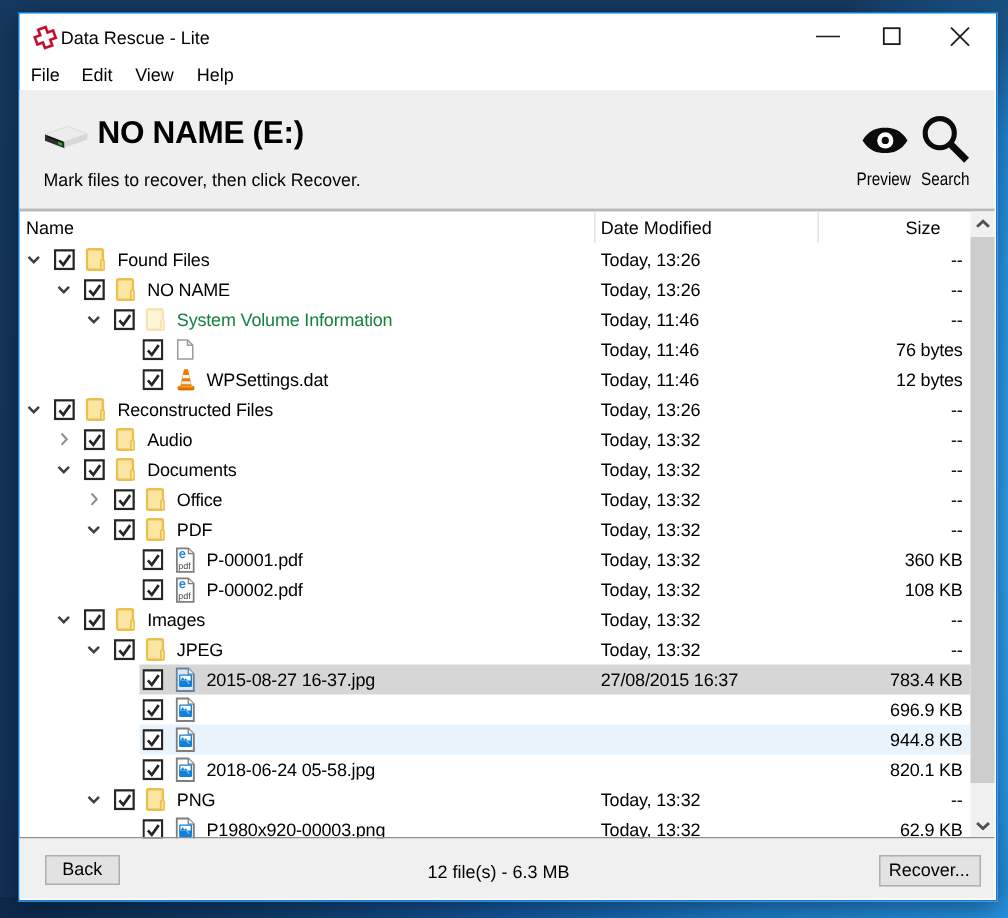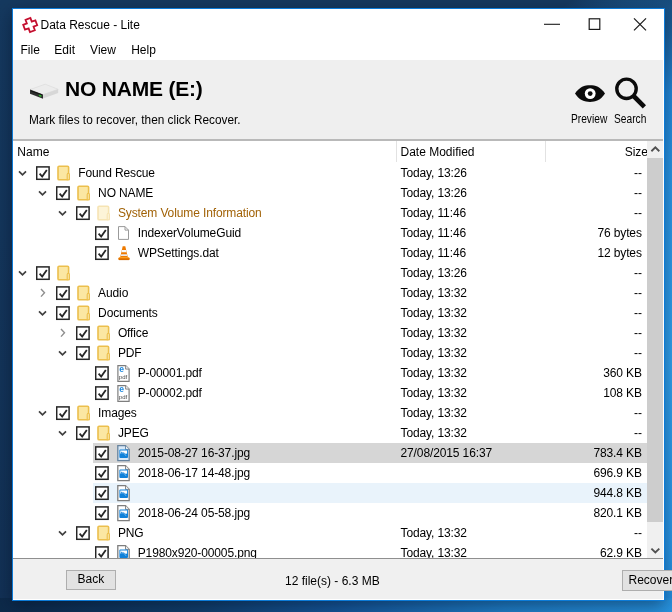--- a/index.html
+++ b/index.html
@@ -25,31 +25,31 @@
 .subtitle { position:absolute; left:29px; top:112.5px; font-size:12px; color:#000;
   transform:scaleX(0.985); transform-origin:0 0; white-space:nowrap; }
 
 .colsep { position:absolute; top:141px; width:1px; height:20.5px; background:#e2e2e2; }
 .hdr { position:absolute; top:141.5px; line-height:20px; font-size:12px; color:#000; }
 
 .row { position:absolute; left:13px; width:633.6px; height:20px; font-size:12px; }
 .row .hl { position:absolute; left:80.4px; right:0; top:-0.3px; bottom:-0.3px; }
 .row svg { position:absolute; top:0; }
 .row .nm { position:absolute; line-height:20px; white-space:nowrap; letter-spacing:-0.12px; }
-.row .gray { color:#a16207; }
+.row .gray { color:#15803d; }
 .row .dt { position:absolute; left:387.5px; line-height:20px; letter-spacing:-0.12px; }
 .row .sz { position:absolute; right:4.8px; line-height:20px; letter-spacing:-0.12px; }
 
 .sb { position:absolute; left:646.6px; top:141px; width:16.7px; height:417.4px; background:#f0f0f0; }
 .sb .thumb { position:absolute; left:0; top:17.3px; width:100%; height:364px; background:#cdcdcd; }
 
 .footline { position:absolute; left:13px; top:557.6px; width:650.3px; height:1.7px; background:#8f8f8f; }
 .footer { position:absolute; left:13px; top:559.3px; width:650.3px; height:39.9px; background:#f0f0f0; }
 .btn { position:absolute; background:#e2e2e2; border:1px solid #aeaeae; font-size:12px; color:#000;
-  text-align:center;margin-left:36px; }
+  text-align:center; }
 </style></head><body>
 <div class="win"></div>
 
 <svg class="abs" style="left:20.5px; top:16px" width="19" height="18" viewBox="0 0 19 18">
   <g transform="rotate(-20 9.5 9)">
     <path d="M6.6 2.4 H11.8 V6.3 H15.7 V11.5 H11.8 V15.4 H6.6 V11.5 H2.7 V6.3 H6.6 Z" fill="#ffffff" stroke="#dc1638" stroke-width="1.8" stroke-linejoin="miter"></path>
     <path d="M6.6 2.4 H11.8 V6.3 H15.7 V11.5 H11.8 V15.4 H6.6 V11.5 H2.7 V6.3 H6.6 Z" fill="none" stroke="#8e1028" stroke-width="0.45"></path>
   </g>
 </svg>
 <span class="abs t12" style="left:40.5px; top:15.3px; line-height:20px;">Data Rescue - Lite</span>
@@ -85,37 +85,37 @@
 </svg>
 <svg class="abs" style="left:613px; top:75px" width="36" height="35" viewBox="0 0 36 35">
   <circle cx="13.5" cy="13.8" r="9.7" fill="none" stroke="#0b0b0b" stroke-width="3.4"></circle>
   <line x1="20.6" y1="21" x2="31.4" y2="31.8" stroke="#0b0b0b" stroke-width="4.6"></line>
 </svg>
 <span class="abs t12" style="left:571px; top:112px; line-height:14px; display:inline-block; transform:scaleX(0.85); transform-origin:0 0;">Preview</span>
 <span class="abs t12" style="left:613.7px; top:112px; line-height:14px; display:inline-block; transform:scaleX(0.85); transform-origin:0 0;">Search</span>
 
 <span class="hdr" style="left:17.3px">Name</span>
 <span class="hdr" style="left:400.5px">Date Modified</span>
-<span class="hdr" style="right:24px">Size</span>
+<span class="hdr" style="right:45px">Size</span>
 <div class="colsep" style="left:395.8px"></div>
 <div class="colsep" style="left:545px"></div>
 
 <div class="row" style="top:162.8px">
     <svg class="ch" style="left:5.1px" width="9" height="20" viewBox="0 0 9 20">
       <polyline points="1,8.3 4.5,11.8 8,8.3" fill="none" stroke="#404040" stroke-width="1.7"></polyline>
     </svg>
     <svg class="cb" style="left:23.0px" width="14" height="20" viewBox="0 0 14 20">
       <rect x="0.7" y="3.9" width="12.4" height="12.4" fill="#fff" stroke="#262626" stroke-width="1.5"></rect>
       <polyline points="3.6,10.6 6.2,13.6 10.8,7.1" fill="none" stroke="#262626" stroke-width="1.8"></polyline>
     </svg>
     <svg class="ic" style="left:44.0px" width="15" height="20" viewBox="0 0 15 20">
       <rect x="1.0" y="3.2" width="10.6" height="13.6" rx="1.1" fill="#fbe7a3" stroke="#ecbf4d" stroke-width="1.6"></rect>
       <path d="M10.2 16.8 V11.4 q0-1.1 1.1-1.1 q1.1 0 1.1 1.1 V16.8 Z" fill="#fbe7a3" stroke="#ecbf4d" stroke-width="1.1"></path>
     </svg>
-    <span class="nm" style="left:65.3px">Found Rescue</span>
+    <span class="nm" style="left:65.3px">Found Files</span>
     <span class="dt">Today, 13:26</span>
     <span class="sz">--</span>
   </div>
 <div class="row" style="top:182.8px">
     <svg class="ch" style="left:24.9px" width="9" height="20" viewBox="0 0 9 20">
       <polyline points="1,8.3 4.5,11.8 8,8.3" fill="none" stroke="#404040" stroke-width="1.7"></polyline>
     </svg>
     <svg class="cb" style="left:42.8px" width="14" height="20" viewBox="0 0 14 20">
       <rect x="0.7" y="3.9" width="12.4" height="12.4" fill="#fff" stroke="#262626" stroke-width="1.5"></rect>
       <polyline points="3.6,10.6 6.2,13.6 10.8,7.1" fill="none" stroke="#262626" stroke-width="1.8"></polyline>
@@ -146,21 +146,20 @@
   </div>
 <div class="row" style="top:222.8px">
     <svg class="cb" style="left:82.4px" width="14" height="20" viewBox="0 0 14 20">
       <rect x="0.7" y="3.9" width="12.4" height="12.4" fill="#fff" stroke="#262626" stroke-width="1.5"></rect>
       <polyline points="3.6,10.6 6.2,13.6 10.8,7.1" fill="none" stroke="#262626" stroke-width="1.8"></polyline>
     </svg>
     <svg class="ic" style="left:104.0px" width="13" height="20" viewBox="0 0 13 20">
       <path d="M1.5 3.6 H8 L11.5 7.1 V16.4 H1.5 Z" fill="#fff" stroke="#9a9a9a" stroke-width="1"></path>
       <path d="M8 3.6 V7.1 H11.5" fill="none" stroke="#9a9a9a" stroke-width="1"></path>
     </svg>
-    <span class="nm" style="left:124.7px">IndexerVolumeGuid</span>
     <span class="dt">Today, 11:46</span>
     <span class="sz">76 bytes</span>
   </div>
 <div class="row" style="top:242.8px">
     <svg class="cb" style="left:82.4px" width="14" height="20" viewBox="0 0 14 20">
       <rect x="0.7" y="3.9" width="12.4" height="12.4" fill="#fff" stroke="#262626" stroke-width="1.5"></rect>
       <polyline points="3.6,10.6 6.2,13.6 10.8,7.1" fill="none" stroke="#262626" stroke-width="1.8"></polyline>
     </svg>
     <svg class="ic" style="left:104.0px" width="14" height="20" viewBox="0 0 14 20">
       <path d="M5.7 3.2 L8.3 3.2 L11.0 15.0 L3.0 15.0 Z" fill="#ee7a00"></path>
@@ -179,20 +178,21 @@
       <polyline points="1,8.3 4.5,11.8 8,8.3" fill="none" stroke="#404040" stroke-width="1.7"></polyline>
     </svg>
     <svg class="cb" style="left:23.0px" width="14" height="20" viewBox="0 0 14 20">
       <rect x="0.7" y="3.9" width="12.4" height="12.4" fill="#fff" stroke="#262626" stroke-width="1.5"></rect>
       <polyline points="3.6,10.6 6.2,13.6 10.8,7.1" fill="none" stroke="#262626" stroke-width="1.8"></polyline>
     </svg>
     <svg class="ic" style="left:44.0px" width="15" height="20" viewBox="0 0 15 20">
       <rect x="1.0" y="3.2" width="10.6" height="13.6" rx="1.1" fill="#fbe7a3" stroke="#ecbf4d" stroke-width="1.6"></rect>
       <path d="M10.2 16.8 V11.4 q0-1.1 1.1-1.1 q1.1 0 1.1 1.1 V16.8 Z" fill="#fbe7a3" stroke="#ecbf4d" stroke-width="1.1"></path>
     </svg>
+    <span class="nm" style="left:65.3px">Reconstructed Files</span>
     <span class="dt">Today, 13:26</span>
     <span class="sz">--</span>
   </div>
 <div class="row" style="top:282.8px">
     <svg class="ch" style="left:24.9px" width="9" height="20" viewBox="0 0 9 20">
       <polyline points="3,6 6.5,9.8 3,13.6" fill="none" stroke="#8f8f8f" stroke-width="1.4"></polyline>
     </svg>
     <svg class="cb" style="left:42.8px" width="14" height="20" viewBox="0 0 14 20">
       <rect x="0.7" y="3.9" width="12.4" height="12.4" fill="#fff" stroke="#262626" stroke-width="1.5"></rect>
       <polyline points="3.6,10.6 6.2,13.6 10.8,7.1" fill="none" stroke="#262626" stroke-width="1.8"></polyline>
@@ -339,21 +339,20 @@
       <polyline points="3.6,10.6 6.2,13.6 10.8,7.1" fill="none" stroke="#262626" stroke-width="1.8"></polyline>
     </svg>
     <svg class="ic" style="left:104.0px" width="13" height="20" viewBox="0 0 13 20">
       <path d="M0.8 2.7 H8.5 L12.2 6.4 V17.7 H0.8 Z" fill="#fff" stroke="#7e7e7e" stroke-width="1.3"></path>
       <path d="M8.5 2.7 V6.4 H12.2" fill="#f4f4f4" stroke="#7e7e7e" stroke-width="0.9"></path>
       <rect x="2.4" y="6.6" width="8.6" height="8.4" rx="0.9" fill="#1081da"></rect>
       <rect x="3.3" y="7.5" width="6.8" height="3.2" fill="#fdfdfd"></rect>
       <path d="M3.3 10.7 L4.8 8.4 L5.9 10.1 L6.7 9.2 L8.2 10.7 Z" fill="#1081da"></path>
       <path d="M7.4 10.7 L8.4 12.0 L9.1 12.9" stroke="#8ec6ec" stroke-width="0.8" fill="none"></path>
     </svg>
-    <span class="nm" style="left:124.7px">2018-06-17 14-48.jpg</span>
     <span class="sz">696.9 KB</span>
   </div>
 <div class="row" style="top:482.8px">
     <div class="hl" style="background:#e9f3fb"></div>
     <svg class="cb" style="left:82.4px" width="14" height="20" viewBox="0 0 14 20">
       <rect x="0.7" y="3.9" width="12.4" height="12.4" fill="#fff" stroke="#262626" stroke-width="1.5"></rect>
       <polyline points="3.6,10.6 6.2,13.6 10.8,7.1" fill="none" stroke="#262626" stroke-width="1.8"></polyline>
     </svg>
     <svg class="ic" style="left:104.0px" width="13" height="20" viewBox="0 0 13 20">
       <path d="M0.8 2.7 H8.5 L12.2 6.4 V17.7 H0.8 Z" fill="#fff" stroke="#7e7e7e" stroke-width="1.3"></path>
@@ -403,21 +402,21 @@
       <polyline points="3.6,10.6 6.2,13.6 10.8,7.1" fill="none" stroke="#262626" stroke-width="1.8"></polyline>
     </svg>
     <svg class="ic" style="left:104.0px" width="13" height="20" viewBox="0 0 13 20">
       <path d="M0.8 2.7 H8.5 L12.2 6.4 V17.7 H0.8 Z" fill="#fff" stroke="#7e7e7e" stroke-width="1.3"></path>
       <path d="M8.5 2.7 V6.4 H12.2" fill="#f4f4f4" stroke="#7e7e7e" stroke-width="0.9"></path>
       <rect x="2.4" y="6.6" width="8.6" height="8.4" rx="0.9" fill="#1081da"></rect>
       <rect x="3.3" y="7.5" width="6.8" height="3.2" fill="#fdfdfd"></rect>
       <path d="M3.3 10.7 L4.8 8.4 L5.9 10.1 L6.7 9.2 L8.2 10.7 Z" fill="#1081da"></path>
       <path d="M7.4 10.7 L8.4 12.0 L9.1 12.9" stroke="#8ec6ec" stroke-width="0.8" fill="none"></path>
     </svg>
-    <span class="nm" style="left:124.7px">P1980x920-00005.png</span>
+    <span class="nm" style="left:124.7px">P1980x920-00003.png</span>
     <span class="dt">Today, 13:32</span>
     <span class="sz">62.9 KB</span>
   </div>
 
 <div class="sb">
   <div class="thumb"></div>
   <svg class="abs" style="left:0; top:0" width="16.7" height="17" viewBox="0 0 16.7 17">
       <polyline points="4.4,10.2 8.35,6.4 12.3,10.2" fill="none" stroke="#505050" stroke-width="1.9"></polyline>
     </svg>
   <svg class="abs" style="left:0; top:400.7px" width="16.7" height="17" viewBox="0 0 16.7 17">

